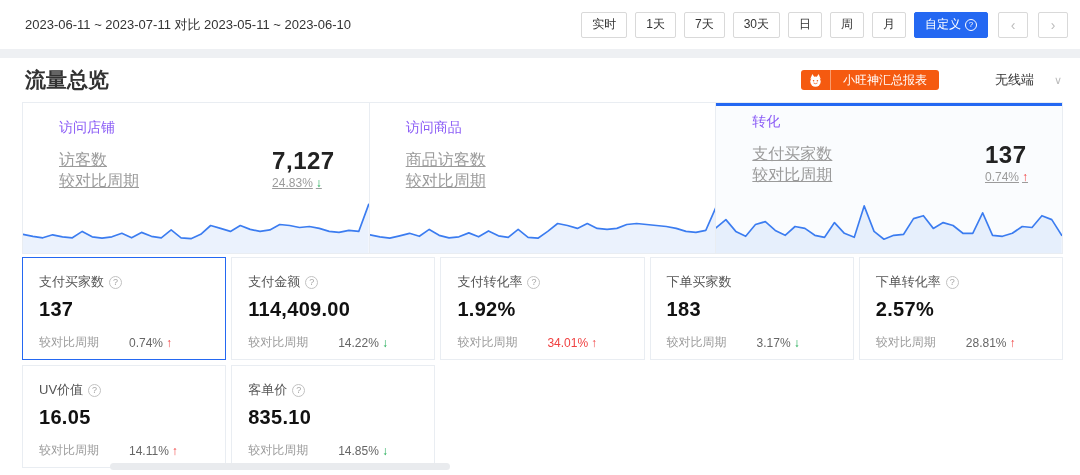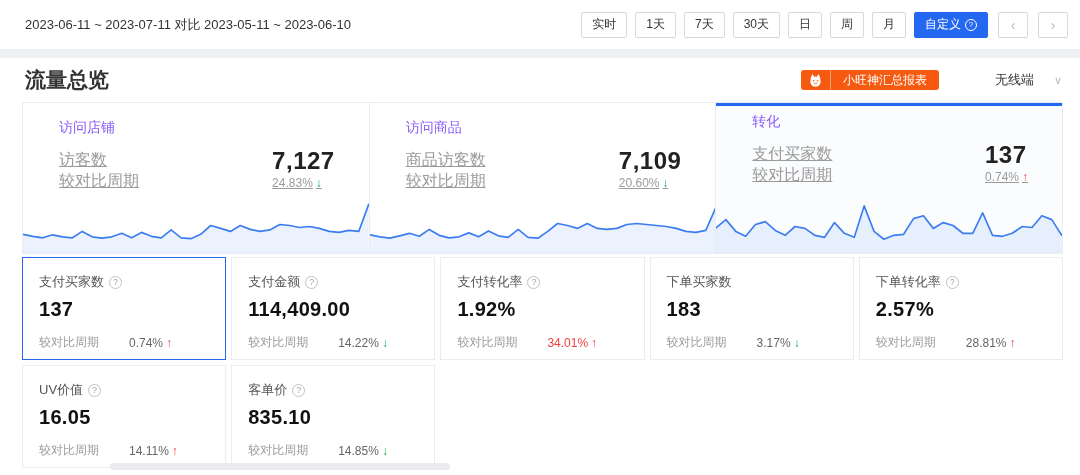--- a/index.html
+++ b/index.html
@@ -128,24 +128,20 @@
       </svg>
   </div>
 
   <div class="chart-panel">
     <div class="chart-title">访问商品</div>
     <div class="chart-metrics">
       <div class="cm-left">
         <div>商品访客数</div>
         <div>较对比周期</div>
       </div>
-      <div class="cm-right">
-        <div class="cm-value">7,109</div>
-        <div class="cm-change"><span>20.60%</span><span class="arrow down">↓</span></div>
-      </div>
     </div>
     <svg class="sparkline" viewBox="0 0 360 57" preserveAspectRatio="none">
         <path class="area" d="M0.0,38.8 L10.3,40.8 L20.6,42.2 L30.9,39.8 L41.1,37.3 L51.4,40.3 L61.7,33.4 L72.0,39.3 L82.3,41.8 L92.6,40.8 L102.9,36.9 L113.1,40.8 L123.4,34.9 L133.7,39.8 L144.0,41.3 L154.3,33.4 L164.6,41.3 L174.9,42.2 L185.1,35.4 L195.4,27.5 L205.7,29.5 L216.0,32.4 L226.3,27.5 L236.6,32.4 L246.9,33.4 L257.1,32.4 L267.4,28.5 L277.7,27.5 L288.0,28.5 L298.3,29.5 L308.6,30.5 L318.9,32.4 L329.1,35.4 L339.4,36.4 L349.7,34.4 L360.0,11.9 L360,57 L0,57 Z"></path>
         <path class="line" d="M0.0,38.8 L10.3,40.8 L20.6,42.2 L30.9,39.8 L41.1,37.3 L51.4,40.3 L61.7,33.4 L72.0,39.3 L82.3,41.8 L92.6,40.8 L102.9,36.9 L113.1,40.8 L123.4,34.9 L133.7,39.8 L144.0,41.3 L154.3,33.4 L164.6,41.3 L174.9,42.2 L185.1,35.4 L195.4,27.5 L205.7,29.5 L216.0,32.4 L226.3,27.5 L236.6,32.4 L246.9,33.4 L257.1,32.4 L267.4,28.5 L277.7,27.5 L288.0,28.5 L298.3,29.5 L308.6,30.5 L318.9,32.4 L329.1,35.4 L339.4,36.4 L349.7,34.4 L360.0,11.9"></path>
       </svg>
   </div>
 
   <div class="chart-panel selected">
     <div class="chart-title">转化</div>
     <div class="chart-metrics">

